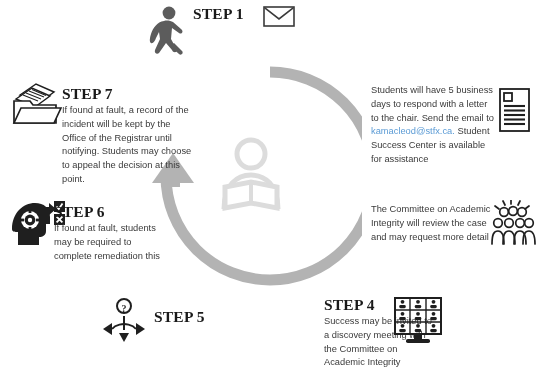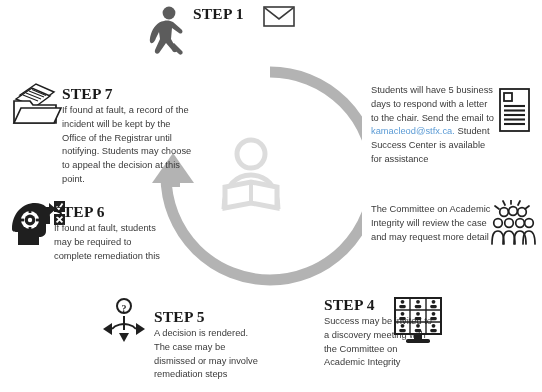--- a/index.html
+++ b/index.html
@@ -186,21 +186,20 @@
         <path d="M24 27 C24 27 32 27 36 32"></path>
       </g>
       <polygon points="12,26 12,38 3,32" fill="#1f1f1f"></polygon>
       <polygon points="36,26 36,38 45,32" fill="#1f1f1f"></polygon>
       <polygon points="19,36 29,36 24,45" fill="#1f1f1f"></polygon>
       <text x="24" y="15" font-family="Liberation Serif, serif" font-size="10" font-weight="bold" fill="#1f1f1f" text-anchor="middle">?</text>
     </svg>
   </div>
   <div class="step" style="left:154px; top:308px; width:110px;">
     <div class="step-head">STEP 5</div>
-    <div class="step-body">A decision is rendered. The case may be dismissed or may involve remediation steps</div>
   </div>
 
   <div class="icon" style="left:10px; top:199px; width:56px; height:50px;">
     <svg viewBox="0 0 56 50" width="56" height="50">
       <path d="M2 30 C2 14 13 4 25 4 C34 4 40 9 40 18 L40 25 L36 25 L36 32 C36 36 33 38 29 38 L29 46 L8 46 L8 33 C5 33 2 33 2 30 Z" fill="#1f1f1f"></path>
       <circle cx="20" cy="21" r="9" fill="#ffffff"></circle>
       <circle cx="20" cy="21" r="5.4" fill="#1f1f1f"></circle>
       <circle cx="20" cy="21" r="2.2" fill="#ffffff"></circle>
       <g fill="#1f1f1f">
         <rect x="18.6" y="10" width="2.8" height="4"></rect>

